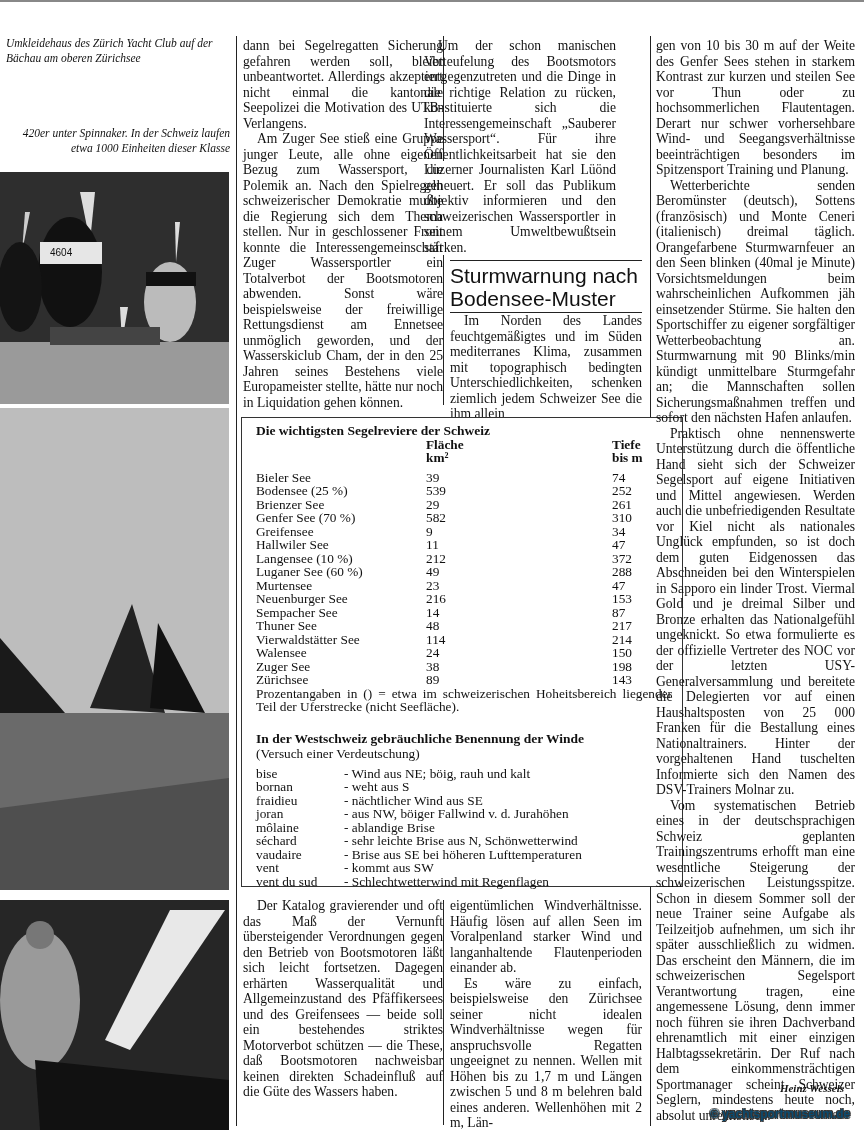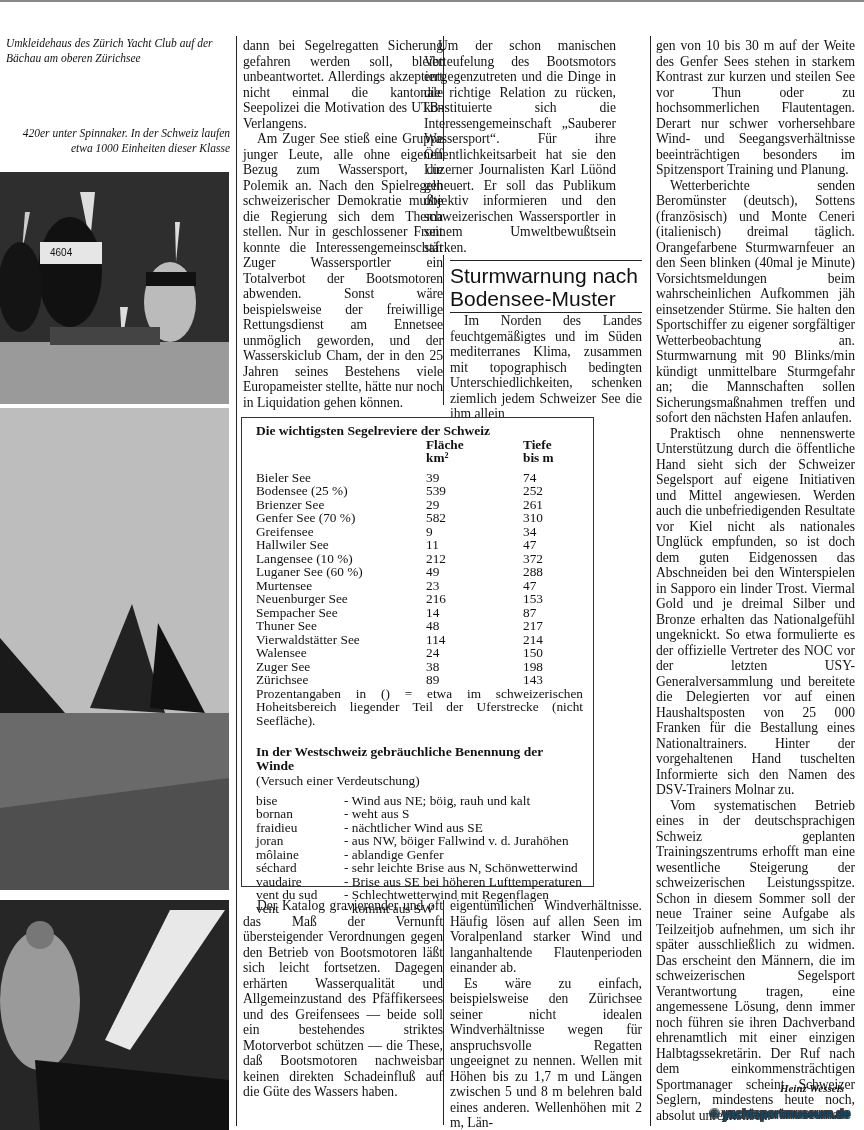--- a/index.html
+++ b/index.html
@@ -93,21 +93,21 @@
 <div class="col" style="left:424px;top:38px;width:192px;">
   <p>Um der schon manischen Verteufelung des Bootsmotors entgegenzutreten und die Dinge in die richtige Relation zu rücken, konstituierte sich die Interessengemeinschaft „Sauberer Wassersport“. Für ihre Öffentlichkeitsarbeit hat sie den Luzerner Journalisten Karl Lüönd geheuert. Er soll das Publikum objektiv informieren und den schweizerischen Wassersportler in seinem Umweltbewußtsein stärken.</p>
 </div>
 
 <div class="headline" style="left:450px;top:260px;width:192px;">Sturmwarnung nach Bodensee-Muster</div>
 
 <div class="col" style="left:450px;top:313px;width:192px;">
   <p>Im Norden des Landes feuchtgemäßigtes und im Süden mediterranes Klima, zusammen mit topographisch bedingten Unterschiedlichkeiten, schenken ziemlich jedem Schweizer See die ihm allein</p>
 </div>
 
-<div class="box" style="left:241px;top:417px;width:353px;height:470px;padding:6px 10px 12px 14px;box-sizing:border-box;">
+<div class="box" style="left:241px;top:417px;width:442px;height:470px;padding:6px 10px 12px 14px;box-sizing:border-box;">
   <h3>Die wichtigsten Segelreviere der Schweiz</h3>
   <table class="tbl">
     <thead>
       <tr>
         <th style="width:170px;"></th>
         <th class="num" style="width:80px;">
           <div>Fläche</div>
           <div>km²</div>
         </th>
         <th></th>
@@ -237,37 +237,37 @@
         <tr>
           <td style="width:88px;">fraidieu</td>
           <td>- nächtlicher Wind aus SE</td>
         </tr>
         <tr>
           <td style="width:88px;">joran</td>
           <td>- aus NW, böiger Fallwind v. d. Jurahöhen</td>
         </tr>
         <tr>
           <td style="width:88px;">môlaine</td>
-          <td>- ablandige Genfer</td>
+          <td>- ablandige Brise</td>
         </tr>
         <tr>
           <td style="width:88px;">séchard</td>
           <td>- sehr leichte Brise aus N, Schönwetterwind</td>
         </tr>
         <tr>
           <td style="width:88px;">vaudaire</td>
           <td>- Brise aus SE bei höheren Lufttemperaturen</td>
         </tr>
         <tr>
+          <td style="width:88px;">vent</td>
+          <td>- kommt aus SW</td>
+        </tr>
+        <tr>
           <td style="width:88px;">vent du sud</td>
           <td>- Schlechtwetterwind mit Regenflagen</td>
-        </tr>
-        <tr>
-          <td style="width:88px;">vent</td>
-          <td>- kommt aus SW</td>
         </tr>
       </tbody>
   </table>
 </div>
 
 <div class="col" style="left:243px;top:898px;width:200px;">
   <p>Der Katalog gravierender und oft das Maß der Vernunft übersteigender Verordnungen gegen den Betrieb von Bootsmotoren läßt sich leicht fortsetzen. Dagegen erhärten Wasserqualität und Allgemeinzustand des Pfäffikersees und des Greifensees — beide soll ein bestehendes striktes Motorverbot schützen — die These, daß Bootsmotoren nachweisbar keinen direkten Schadeinfluß auf die Güte des Wassers haben.</p>
 </div>
 
 <div class="col" style="left:450px;top:898px;width:192px;">

